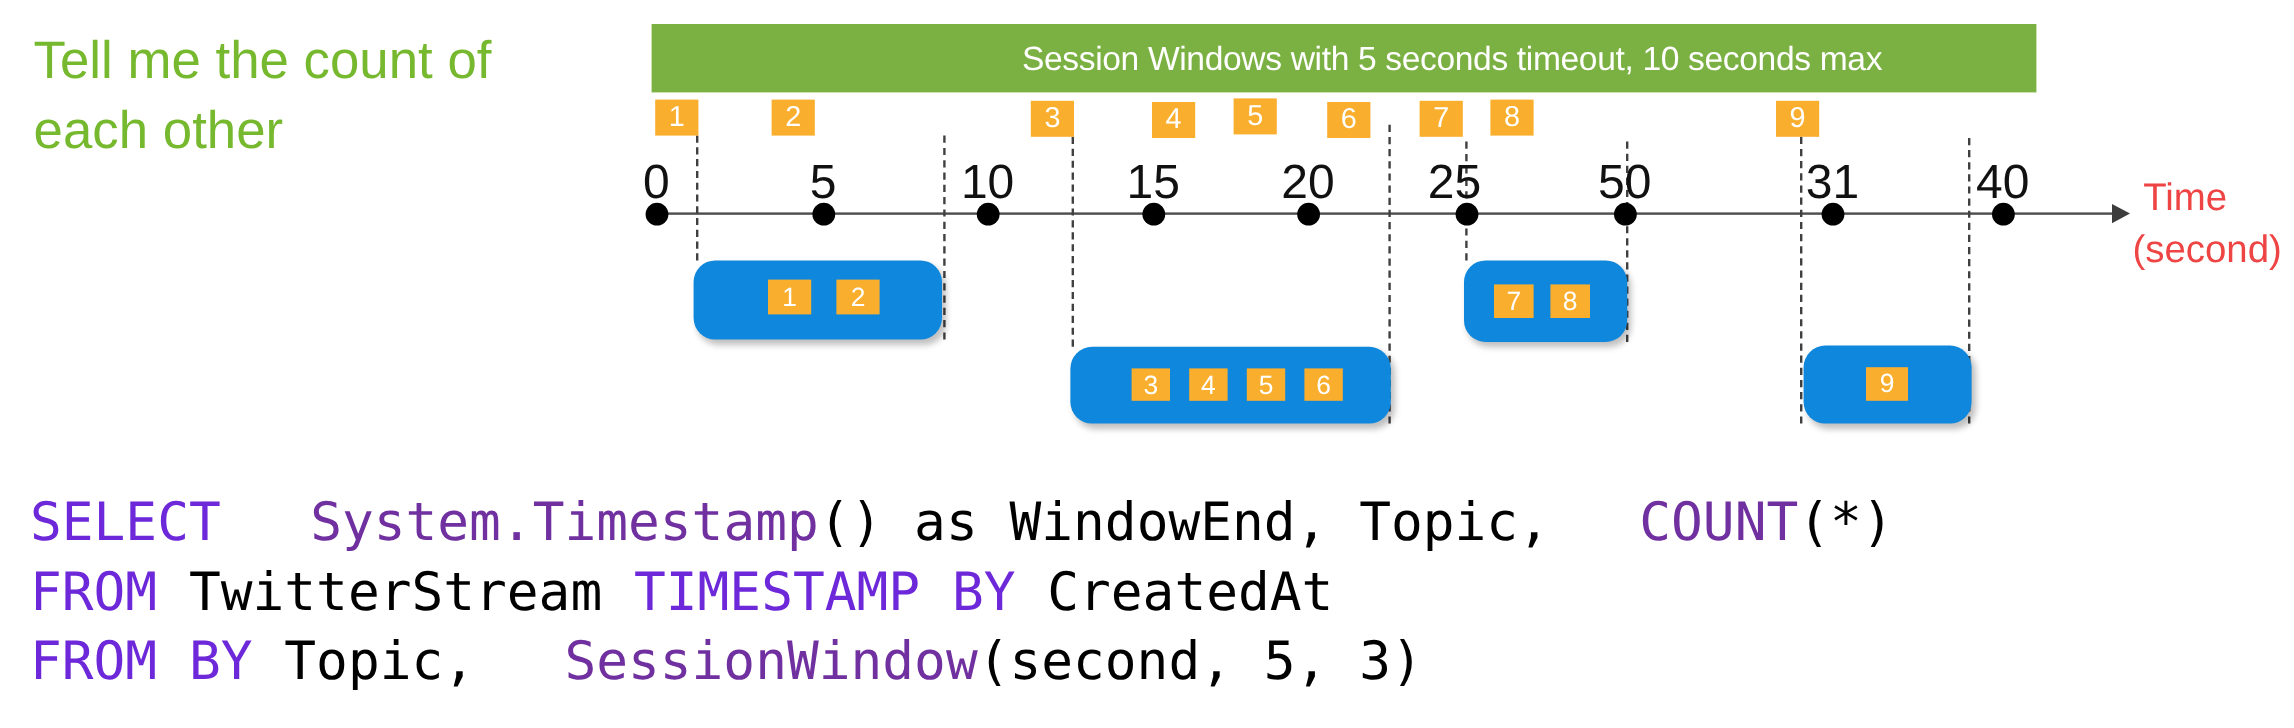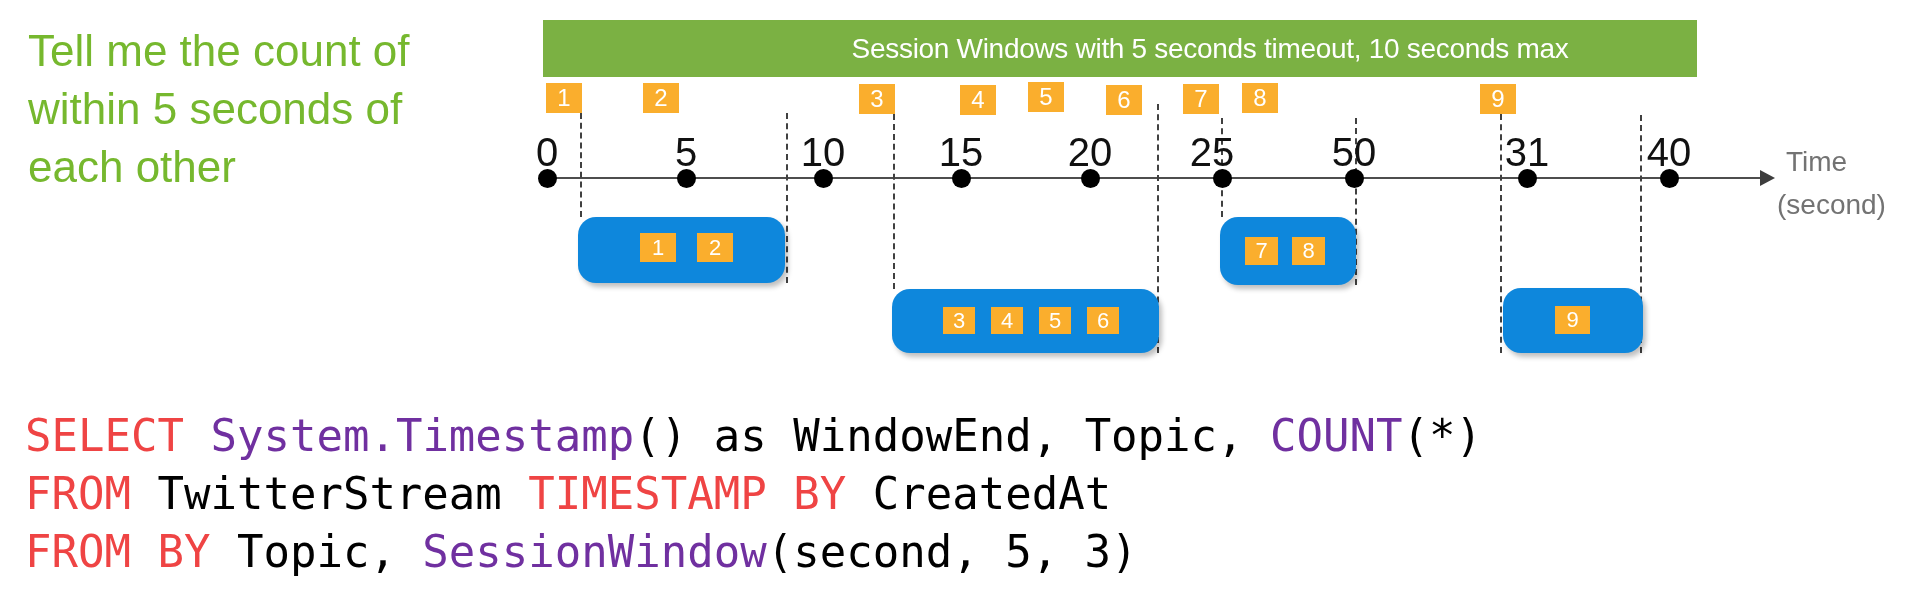--- a/index.html
+++ b/index.html
@@ -13,46 +13,45 @@
   
   .banner{position:absolute;left:543px;top:20px;width:1154px;height:57px;
           display:flex;align-items:center;justify-content:center;padding-left:180px;
           box-sizing:border-box;}
   .banner span{color:#ffffff;font-size:28px;font-weight:300;letter-spacing:-0.3px;white-space:nowrap;}
 
   
   .axis-line{position:absolute;height:2px;background:#4d4d4d;}
   .axis-arrow{position:absolute;width:0;height:0;border-left:15px solid #3d3d3d;
               border-top:8px solid transparent;border-bottom:8px solid transparent;}
-  .axis-caption{position:absolute;color:#737373;font-size:28px;white-space:nowrap;}
+  .axis-caption{position:absolute;color:#ef4444;font-size:32px;white-space:nowrap;}
   .tick-dot{position:absolute;width:19px;height:19px;border-radius:50%;background:#000;}
   .tick-label{position:absolute;color:#111;font-size:40px;transform:translateX(-50%);white-space:nowrap;}
 
   .event-marker{position:absolute;width:36px;height:30px;display:flex;align-items:center;
                 justify-content:center;color:#fff;font-size:24px;}
   .dash{position:absolute;width:0;border-left:2px dashed #404040;}
   .window{position:absolute;border-radius:18px;box-shadow:3px 4px 5px rgba(0,0,0,0.25);}
   .win-marker{position:absolute;display:flex;align-items:center;justify-content:center;
               color:#fff;font-size:22px;}
 
   
   .code{position:absolute;left:25px;top:407px;font-family:"DejaVu Sans Mono","Liberation Mono",monospace;
         font-size:44px;line-height:58px;}
   .code .line{white-space:pre;}
-  .tok-kw{color:#ef4444;}
-  .tok-fn{color:#7030A0;}
+  .tok-kw{color:#6d28d9;}
+  .tok-fn{color:#7030A0;margin-left:48px;}
   .tok-pl{color:#000000;}
 </style>
 </head>
 <body>
 
 <div class="slide">
   <div class="query" id="query" style="color: rgb(118, 184, 46);">
       <div class="">Tell me the count of</div>
-      <div class="">within 5 seconds of</div>
       <div class="">each other</div>
     </div>
 
   <div class="banner" id="banner" style="background: rgb(123, 177, 67);">
     <span>Session Windows with 5 seconds timeout, 10 seconds max</span>
   </div>
 
   <div id="timeline">
     <div class="axis-line" id="axis-line" style="left: 540px; top: 177px; width: 1220px;"></div>
     <div class="axis-arrow" id="axis-arrow" style="left: 1760px; top: 170px;"></div>

